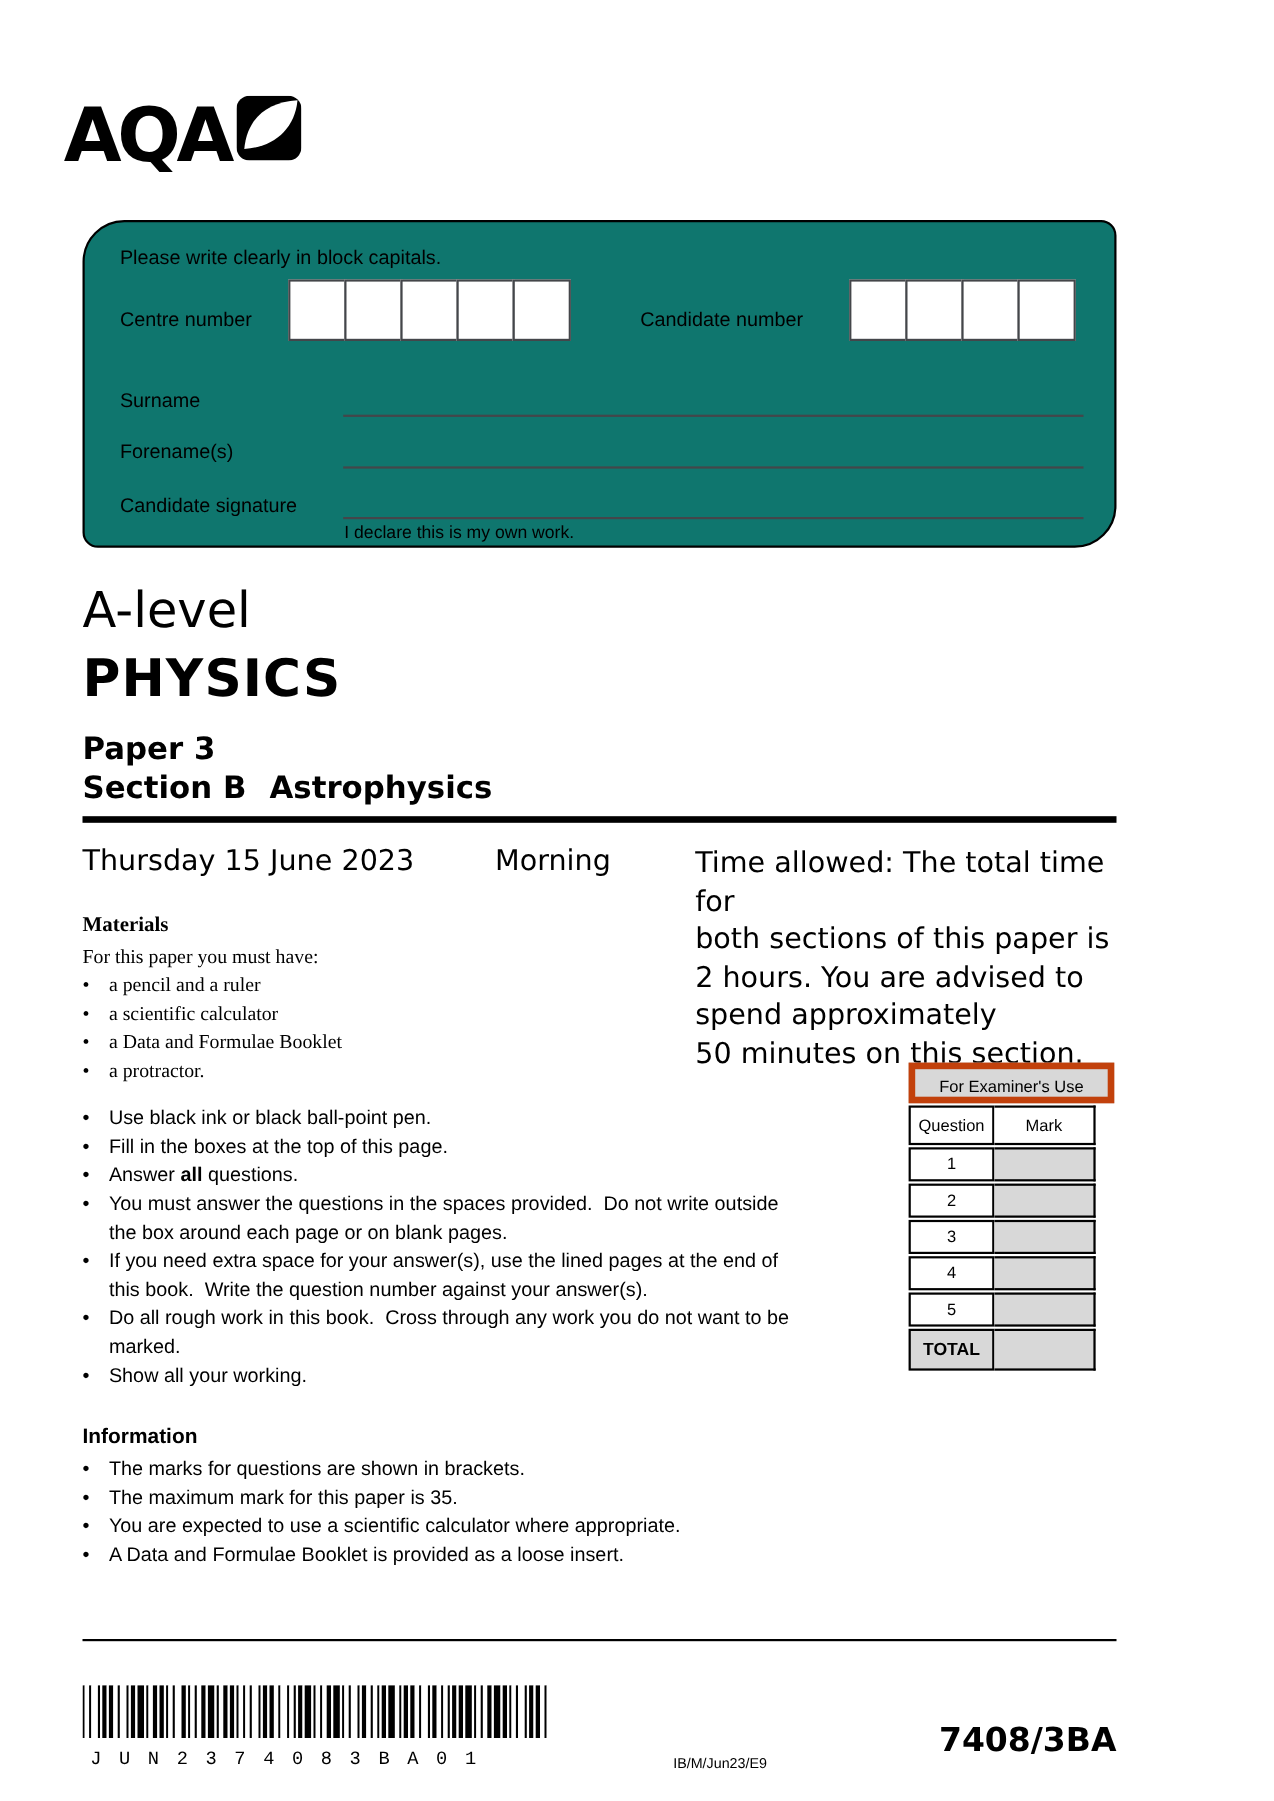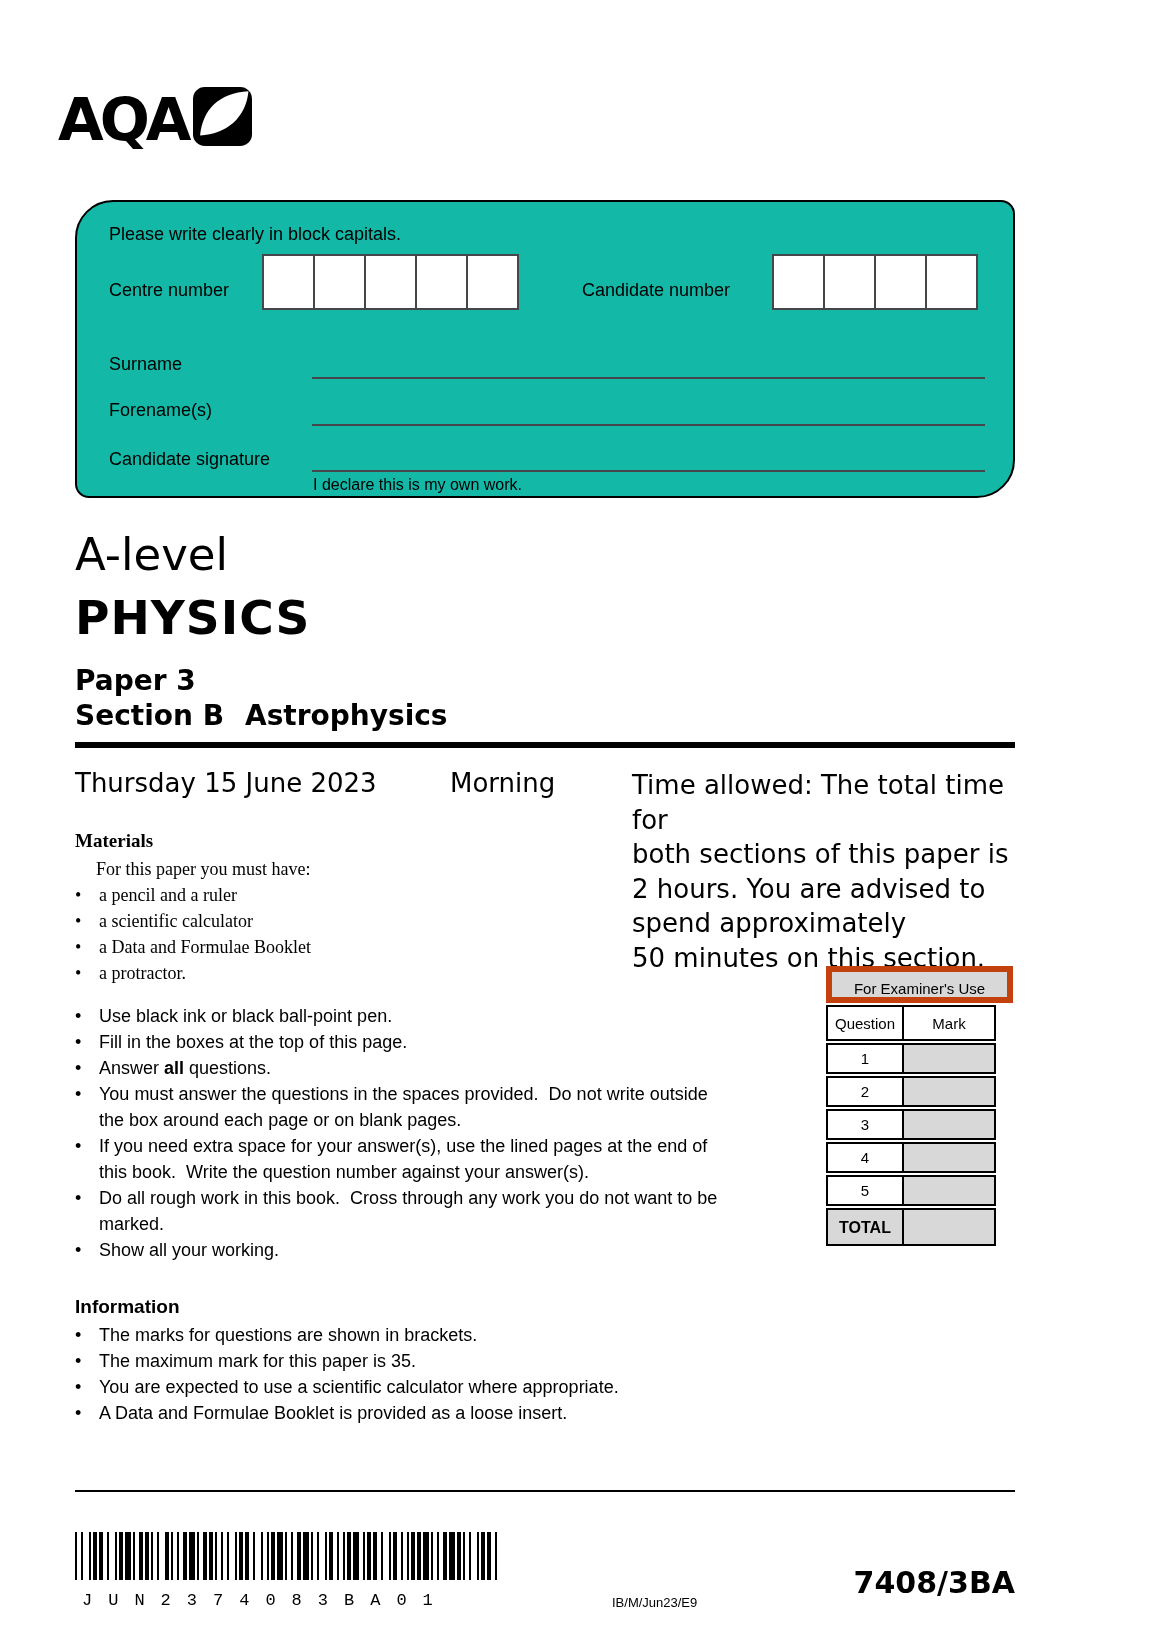--- a/index.html
+++ b/index.html
@@ -7,29 +7,29 @@
   html,body{ margin:0; padding:0; }
   body{
     width:1158px; height:1637px; background:#ffffff; color:#000;
     font-family:"Liberation Sans",sans-serif; position:relative; overflow:hidden;
   }
   .abs{ position:absolute; }
 
   
   .logo{ left:58px; top:92px; display:flex; align-items:flex-start; }
   .logo-text{
-    font-family:"DejaVu Sans",sans-serif; font-weight:700; font-size:59px;
+    font-family:"DejaVu Sans",sans-serif; font-weight:700; font-size:68px;
     line-height:0.95; letter-spacing:-4px;
   }
   .leaf{ width:59px; height:59px; margin-left:6px; margin-top:-5px; }
 
   
   .cand-box{
     left:75px; top:200px; width:940px; height:298px;
-    border:2px solid #000; border-radius:38px 14px 38px 14px; background:#14b8a6;
+    border:2px solid #000; border-radius:38px 14px 38px 14px; background:#0f766e;
   }
   .cand-box .label{ font-size:18px; }
   .please{ left:32px; top:22px; font-size:18px; }
   .lbl-centre{ left:32px; top:78px; }
   .lbl-cand{ left:505px; top:78px; }
   .cells{ display:flex; }
   .cells-centre{ left:185px; top:52px; }
   .cells-cand{ left:695px; top:52px; }
   .cell{
     width:53px; height:56px; border:2px solid var(--line); background:#fff;
@@ -57,21 +57,21 @@
   .s-date{ left:75px; top:768px; font-family:"DejaVu Sans",sans-serif; font-size:26px; }
   .s-morning{ left:450px; top:768px; font-family:"DejaVu Sans",sans-serif; font-size:26px; }
   .time-allowed{
     left:632px; top:768px; width:400px; font-family:"DejaVu Sans",sans-serif;
     font-size:26px; line-height:34.5px; white-space:pre-line;
   }
 
   
   .sect{ font-size:18px; line-height:26px; }
   .sect h3{ margin:0 0 2px 0; font-size:19px; line-height:26px; }
-  .sect .intro{ white-space:pre-wrap;margin-left:21px; }
+  .sect .intro{ white-space:pre-wrap; }
   .materials{ left:75px; top:828px; width:560px;font-family:Liberation Serif, serif; }
   .instructions{ left:75px; top:1003px; width:662px; }
   .information{ left:75px; top:1294px; width:700px; }
   .brow{ display:flex; }
   .brow .b{ width:24px; flex:none; }
   .brow .t{ flex:1; white-space:pre-wrap; }
 
   
   .exam-table{ left:826px; top:966px; width:187px; font-size:15px; text-align:center; }
   .et-title{ border:6px solid #c2410c; background:var(--shade); height:37px; line-height:34px; }

